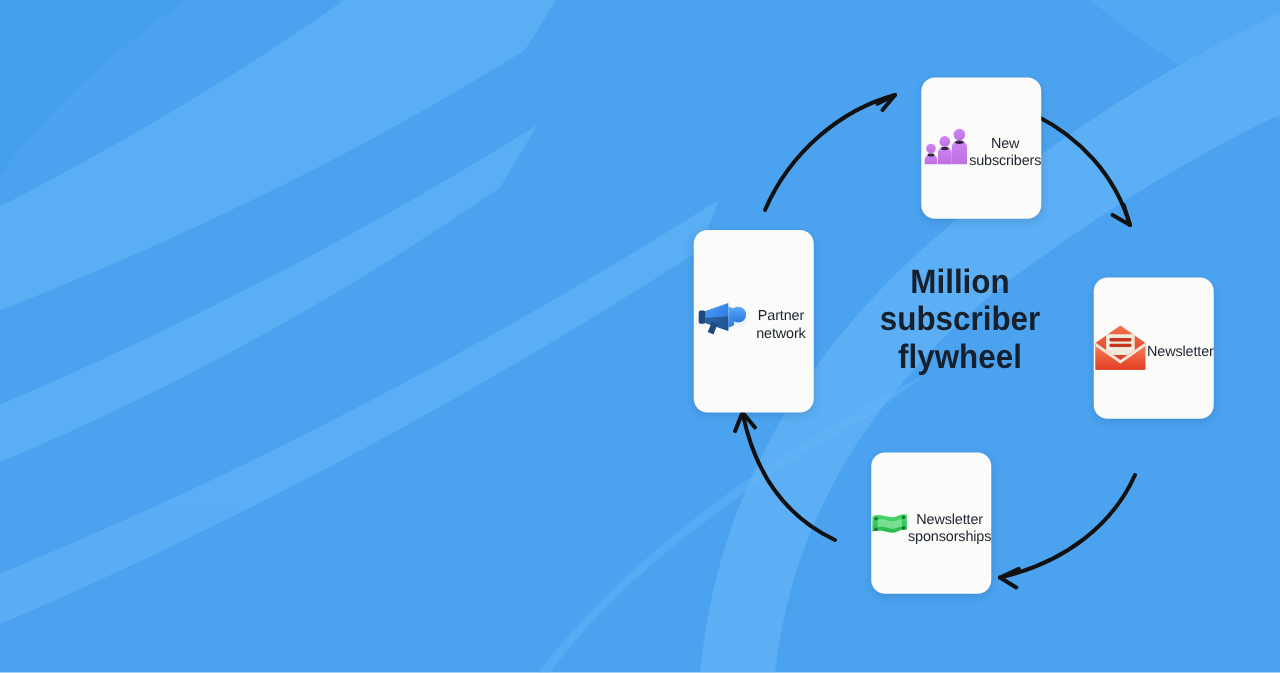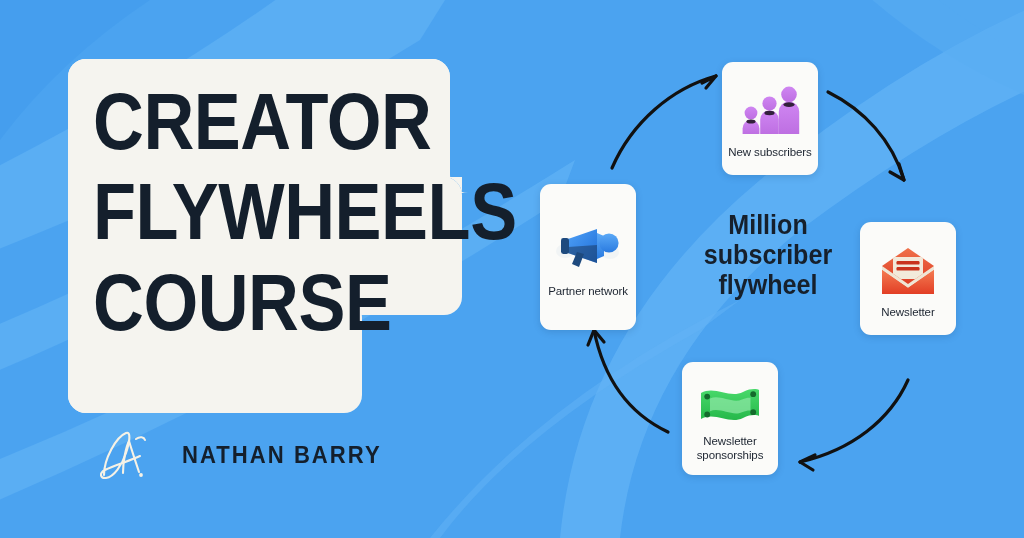--- a/index.html
+++ b/index.html
@@ -118,24 +118,25 @@
     transform-origin: center center;
     white-space: nowrap;
   }
 
   .node {
     position: absolute;
     background: #FBFBF9;
     border-radius: 11px;
     box-shadow: 0 2px 7px rgba(18,50,90,0.17);
     display: flex;
-    flex-direction: column;
+    flex-direction: row;
     align-items: center;
     justify-content: center;
     box-sizing: border-box;
+    margin-left: 15px;
   }
   .node-icon {
     display: block;
   }
   .node-label {
     font-family: "Liberation Sans", sans-serif;
     font-weight: 400;
     font-size: 11.5px;
     line-height: 1.18;
     color: #1C2430;
@@ -189,67 +190,21 @@
       <path d="M 900 -30 Q 985 40 1070 80 L 1070 -30 Z"></path>
     </g>
     <g fill="#3F9AEC" opacity="0.45">
       <path d="M 0 0 L 150 0 Q 60 60 0 140 Z"></path>
     </g>
     <g fill="#63B4F5" opacity="0.5">
       <path d="M 440 538 Q 520 430 700 330 L 740 300 Q 540 400 430 538 Z"></path>
     </g>
   </svg>
 
-  <div class="title-block">
-    <svg class="title-shape-svg" viewBox="0 0 400 354" aria-hidden="true">
-      <path fill="#F5F4EF" d="
-        M 18 0
-        L 364 0
-        A 18 18 0 0 1 382 18
-        L 382 116
-        A 18 18 0 0 0 400 134
-        L 0 134
-        Z"></path>
-      <path fill="#F5F4EF" d="
-        M 0 18
-        A 18 18 0 0 1 18 0
-        L 20 0
-        L 20 354
-        L 18 354
-        A 18 18 0 0 1 0 336
-        Z"></path>
-
-      <path fill="#F5F4EF" d="M 18 0 L 364 0 A 18 18 0 0 1 382 18 L 382 134 L 0 134 L 0 18 A 18 18 0 0 1 18 0 Z"></path>
-
-      <path fill="#F5F4EF" d="M 0 118 L 376 118 A 18 18 0 0 1 394 136 L 394 238 A 18 18 0 0 1 376 256 L 0 256 Z"></path>
-
-      <path fill="#F5F4EF" d="M 0 240 L 276 240 A 18 18 0 0 1 294 258 L 294 336 A 18 18 0 0 1 276 354 L 18 354 A 18 18 0 0 1 0 336 Z"></path>
-
-      <path fill="#F5F4EF" d="M 376 118 L 394 118 L 394 136 A 18 18 0 0 0 376 118 Z"></path>
-      <path fill="#F5F4EF" d="M 276 240 L 294 240 L 294 258 A 18 18 0 0 0 276 240 Z"></path>
-    </svg>
-    <div class="title-lines">
-      <div class="title-line l1">CREATOR</div>
-      <div class="title-line l2">FLYWHEELS</div>
-      <div class="title-line l3">COURSE</div>
-    </div>
-  </div>
-
-  <div class="byline">
-    <svg class="sig-mark" viewBox="0 0 60 60" aria-hidden="true">
-      <g fill="none" stroke="#F6F2E6" stroke-width="2.1" stroke-linecap="round" stroke-linejoin="round">
-        <path d="M 8 50 C 8 34, 20 12, 30 8 C 35 6, 34 16, 30 28 C 26 40, 18 52, 10 53 C 4 53.5, 3 48, 9 45 C 18 40, 34 36, 44 31"></path>
-        <path d="M 27 48 C 27 36, 30 22, 33 16"></path>
-        <path d="M 33 16 C 36 26, 40 38, 43 47"></path>
-        <path d="M 40 14 C 44 11, 48 12, 49 15"></path>
-      </g>
-      <circle cx="45" cy="50" r="1.9" fill="#F6F2E6"></circle>
-    </svg>
-    <div class="byline-name">NATHAN BARRY</div>
-  </div>
+
 
   <div class="flywheel">
 
     <svg class="arrows-svg" viewBox="0 0 512 538" aria-hidden="true">
       <g fill="none" stroke="#111111" stroke-width="3.2" stroke-linecap="round">
 
         <path d="M 100 168 C 120 122, 160 88, 204 76"></path>
         <path d="M 204 76 L 190 83 M 204 76 L 194 88" stroke-width="3.2" stroke-linejoin="round"></path>
 
         <path d="M 316 92 C 352 110, 380 140, 392 180"></path>

